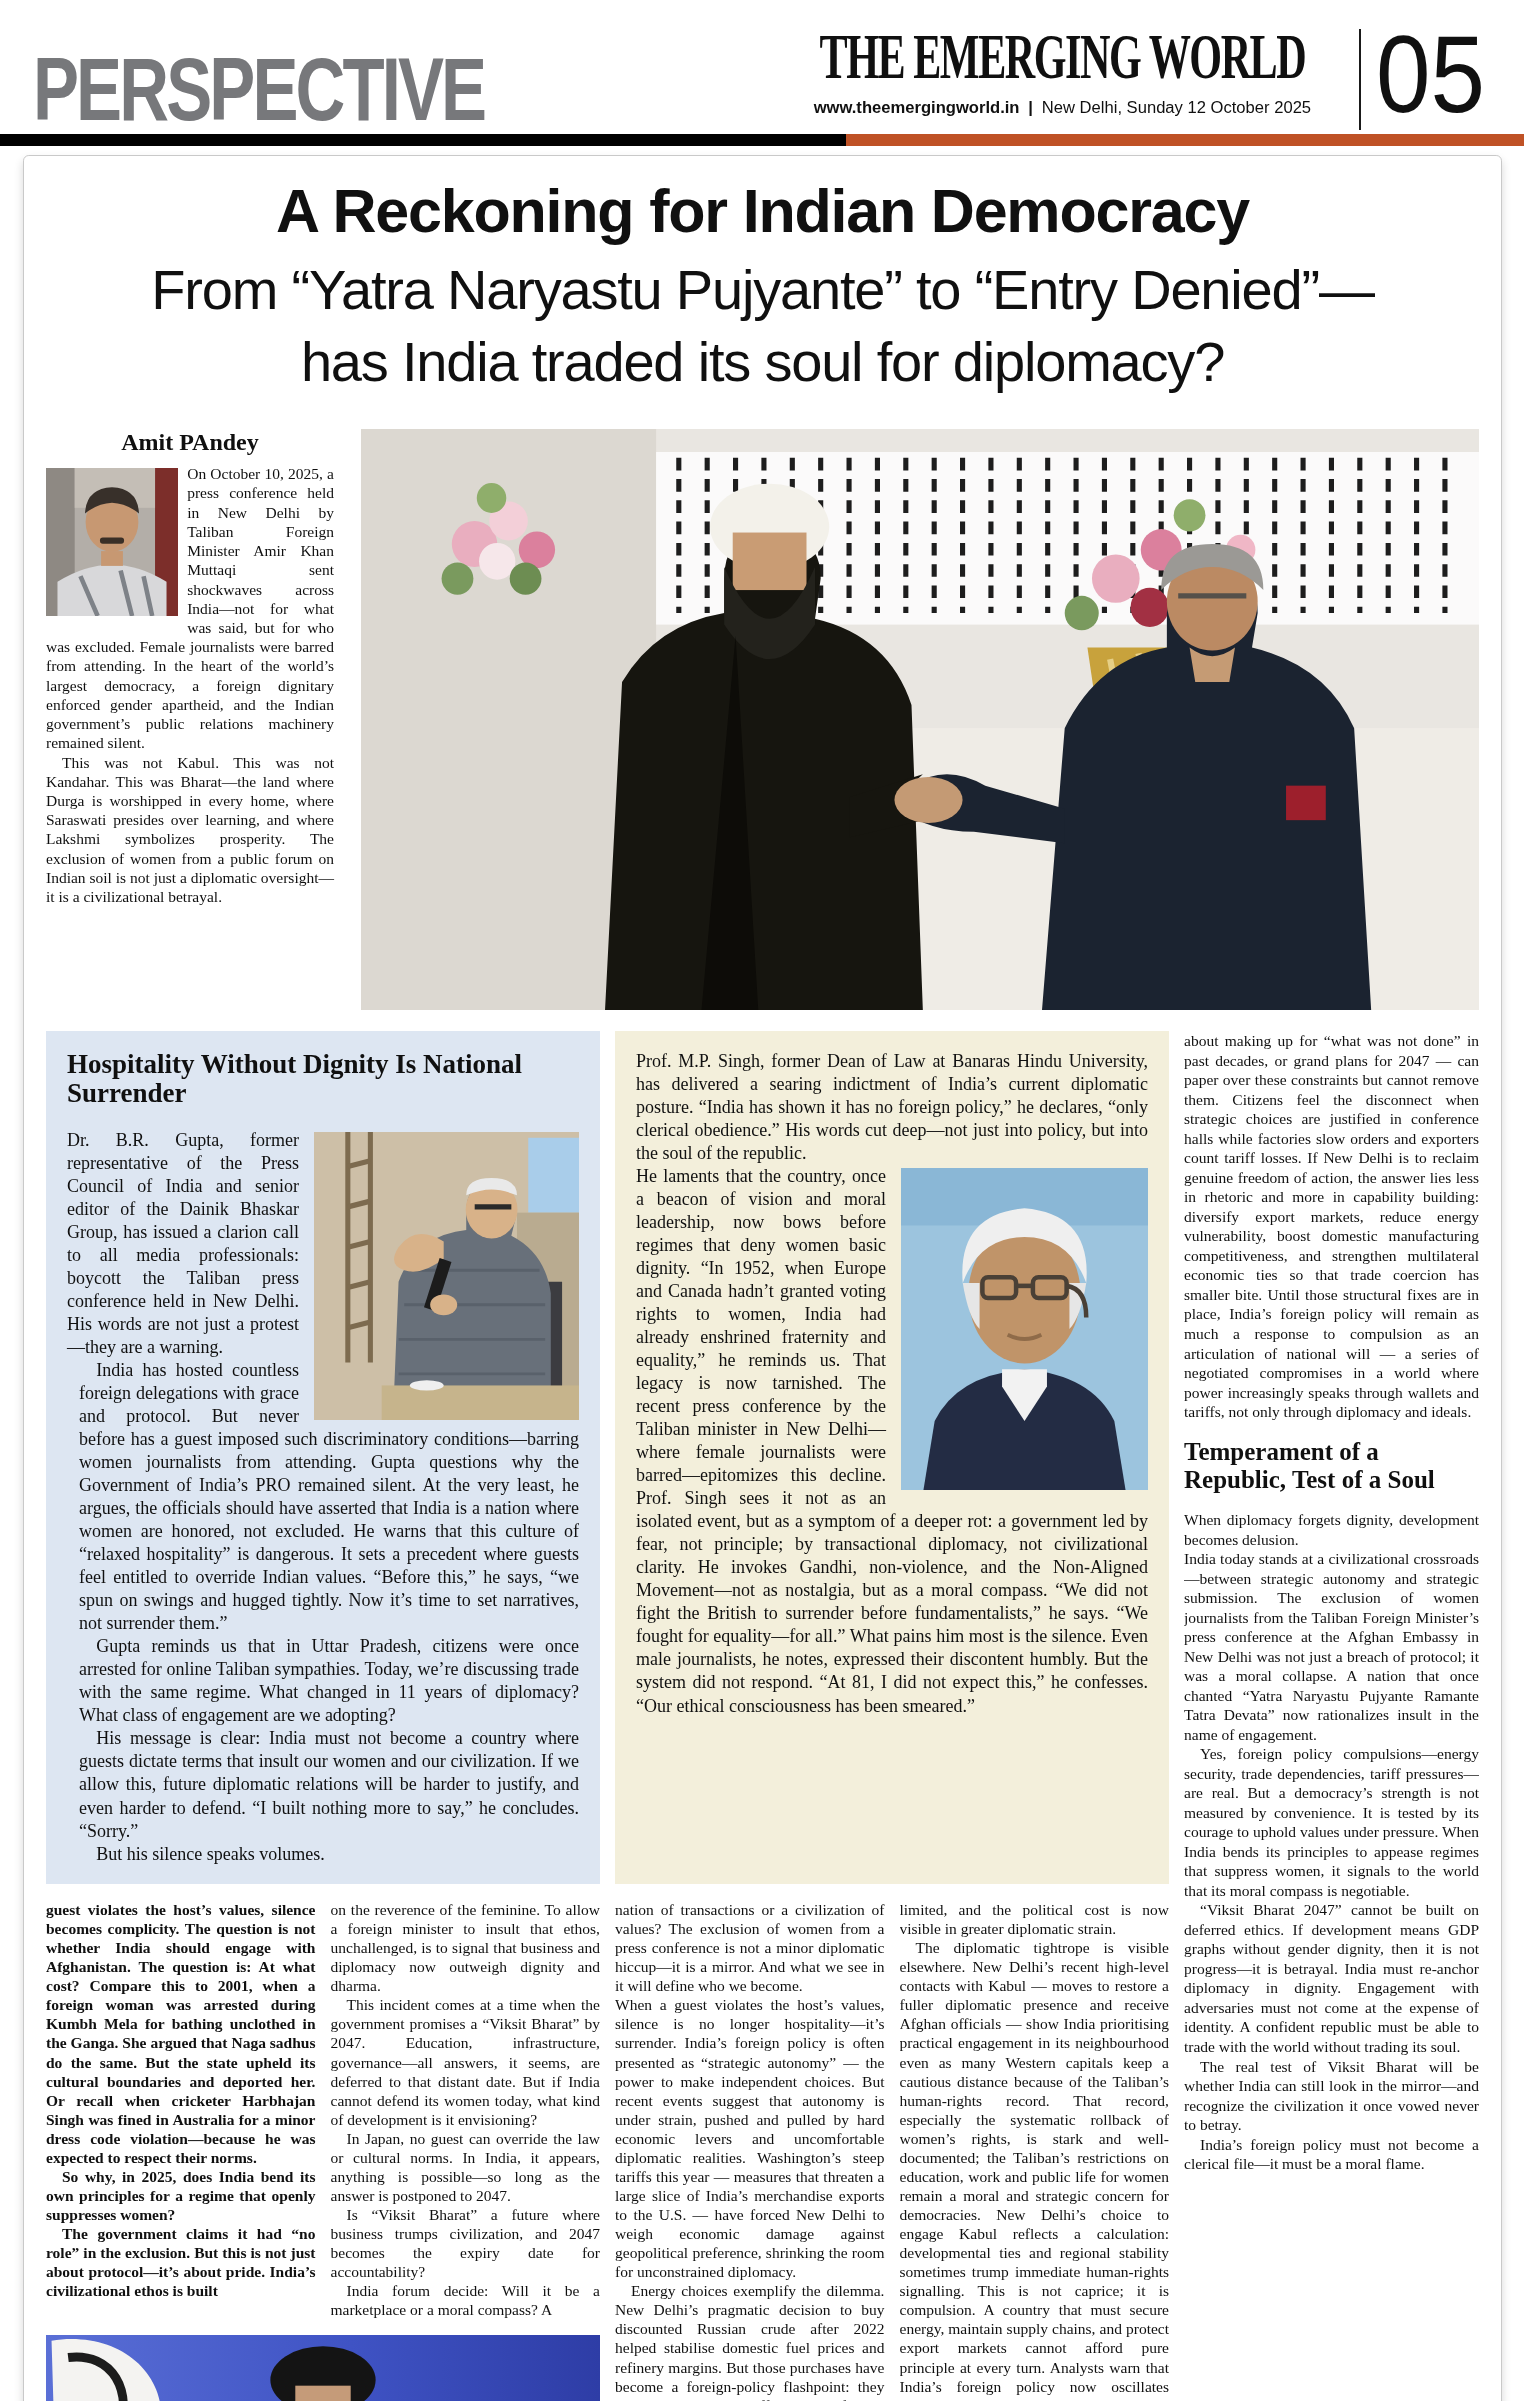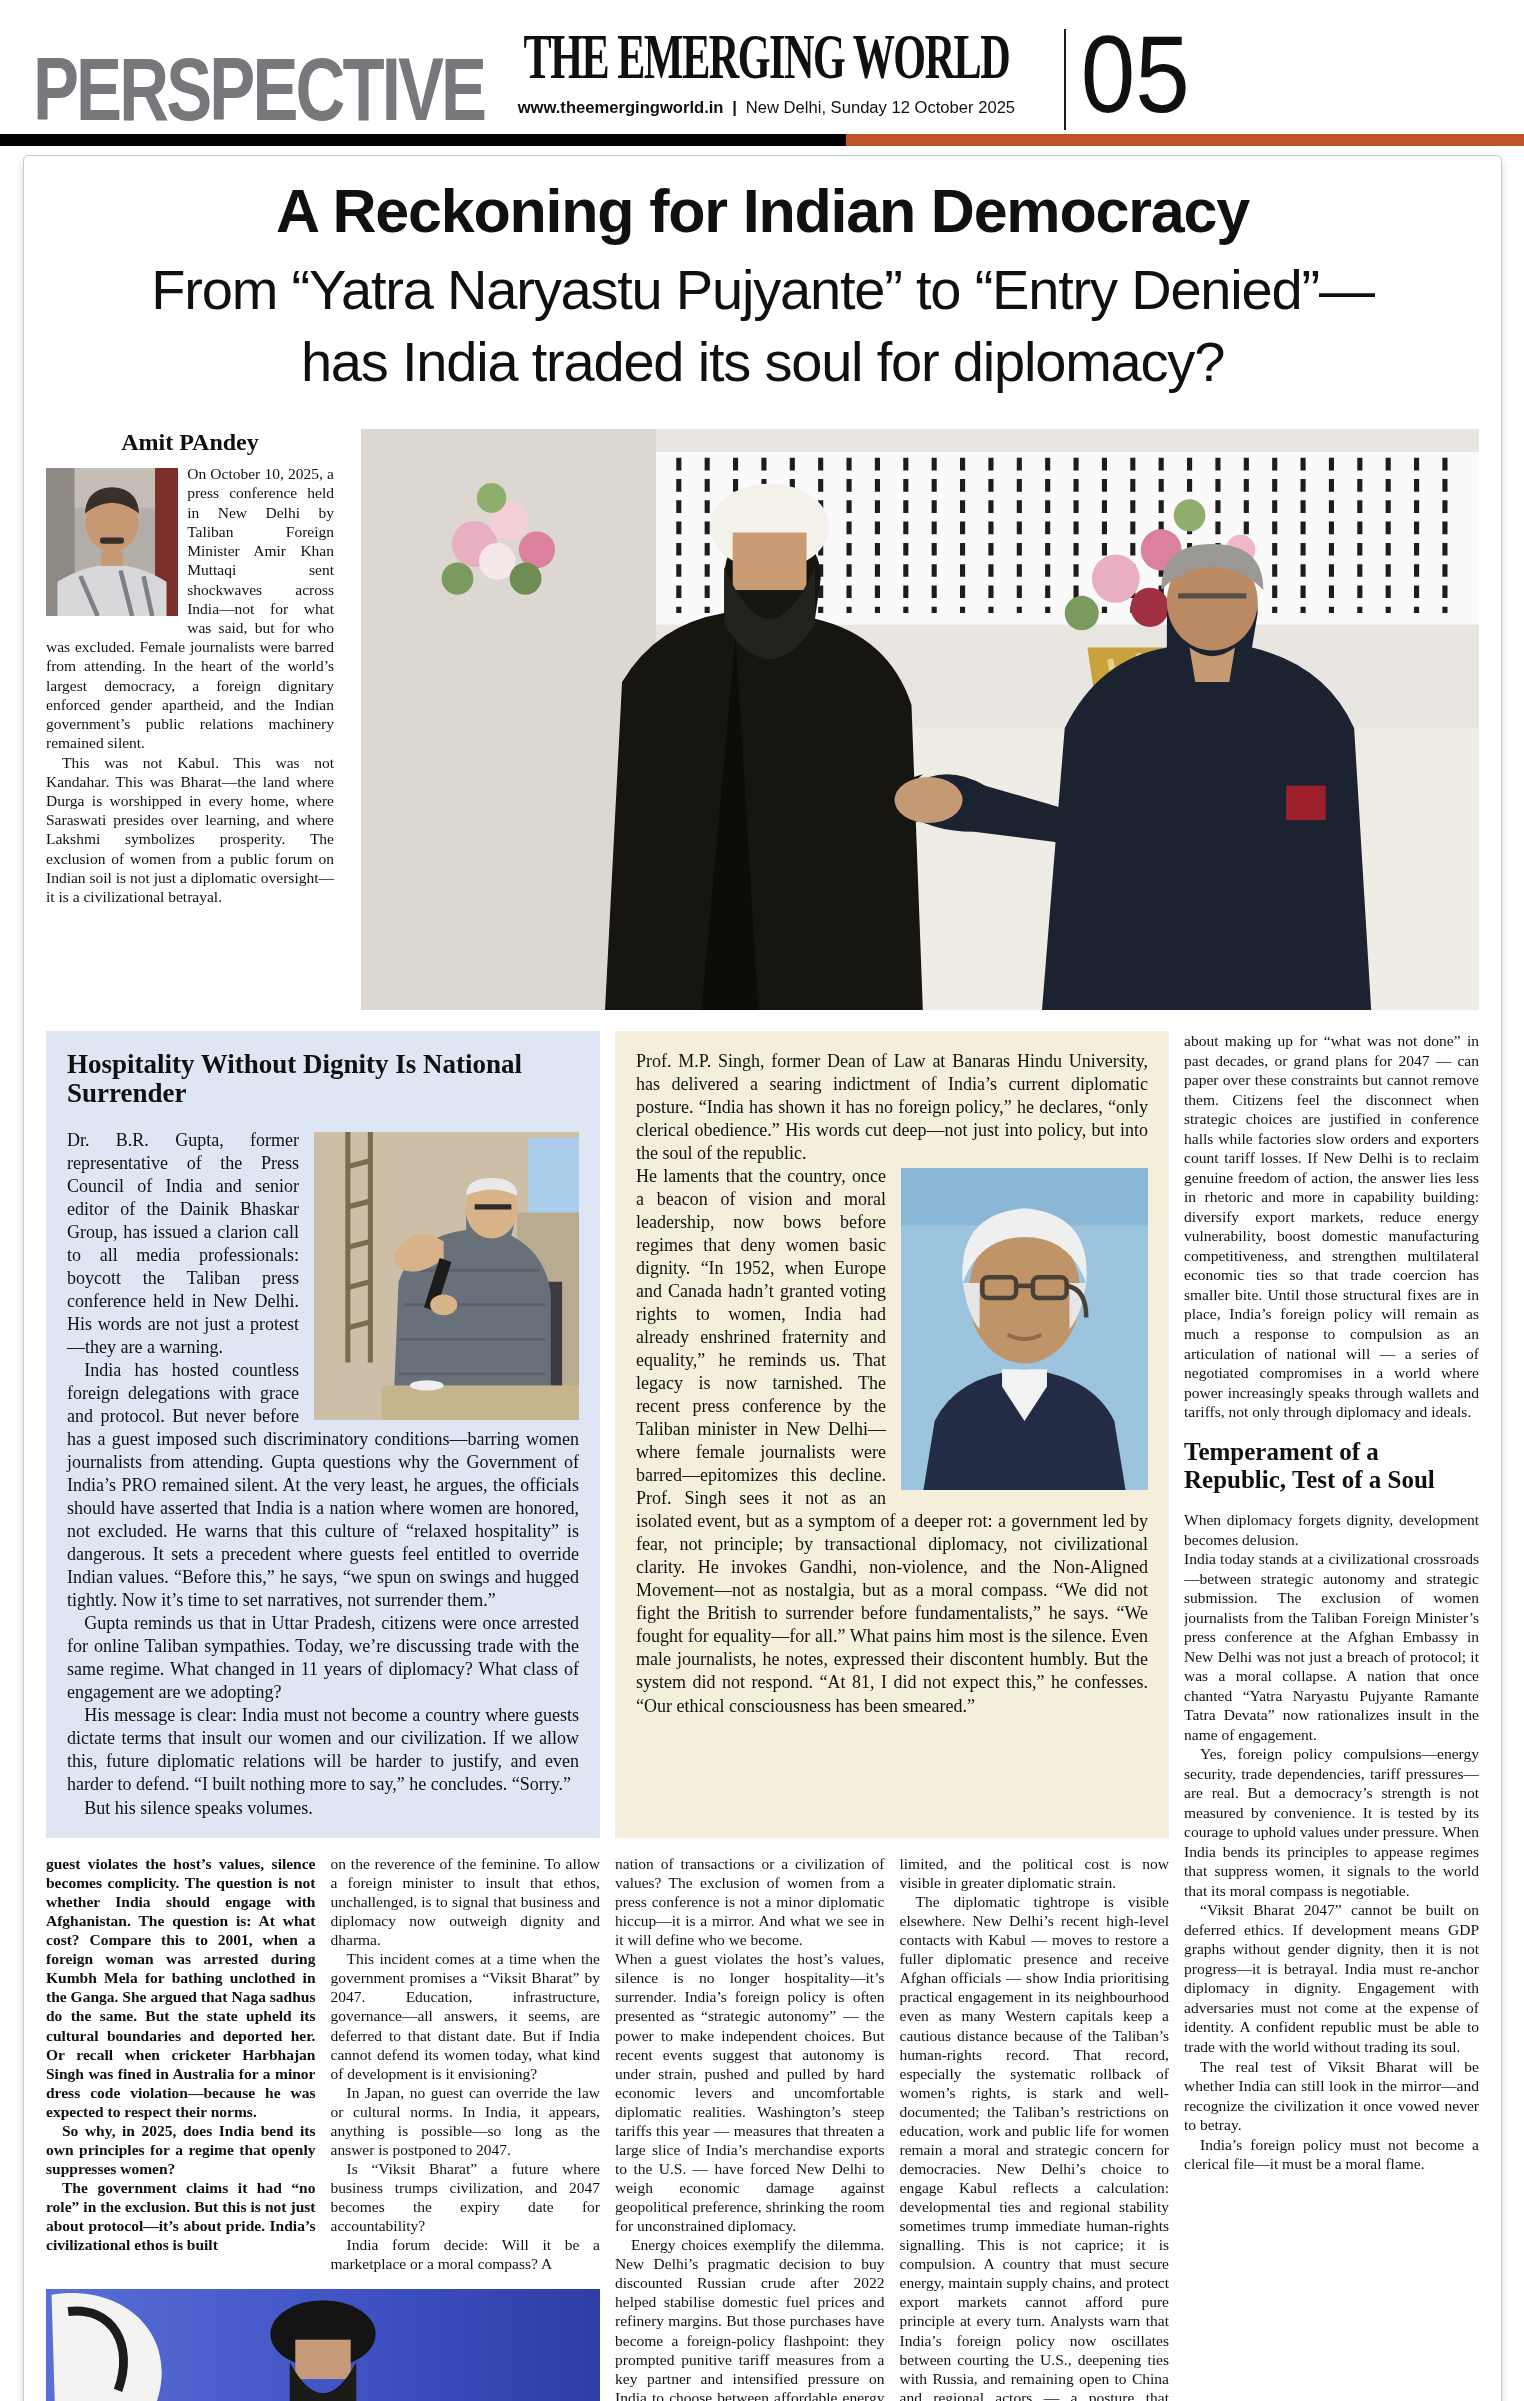--- a/index.html
+++ b/index.html
@@ -1,18 +1,18 @@
 <!DOCTYPE html>
 <html style="font-size:9.2px"><head>
 <meta charset="utf-8">
 <style>
   html,body{margin:0;padding:0;background:#ffffff;}
   body{width:1525px;font-family:"Liberation Serif",serif;color:#101010;}
   
-  .masthead{display:flex;align-items:flex-end;padding:15px 40px 3.5px 33px;height:115px;}
+  .masthead{display:flex;justify-content:space-between;align-items:flex-end;padding:15px 40px 3.5px 33px;height:115px;}
   .section-title{font-family:"Liberation Sans",sans-serif;font-weight:bold;font-size:69px;color:#77787b;letter-spacing:-2.9px;transform:scaleY(1.30);transform-origin:left bottom;line-height:.9;}
   .mast-right{display:flex;align-items:center;gap:15px;}
   .paper-block{text-align:center;}
   .paper-name{font-family:"Liberation Serif",serif;font-weight:bold;font-size:49px;letter-spacing:-1.7px;line-height:.95;transform:scale(.86,1.28);transform-origin:center bottom;white-space:nowrap;}
   .paper-info{margin-top:9.2px;font-family:"Liberation Sans",sans-serif;font-size:17.3px;display:flex;align-items:center;justify-content:center;gap:9.2px;transform:scaleX(.96);white-space:nowrap;}
   .paper-info .site{font-weight:bold;}
   .info-sep{font-weight:bold;}
   .mast-vr{width:1.7px;height:101px;background:#1a1a1a;}
   .page-num{font-family:"Liberation Sans",sans-serif;font-size:98px;line-height:.85;transform:scaleY(1.12);transform-origin:center bottom;}
   
@@ -30,21 +30,21 @@
   .lead-col p+p{text-indent:16px;}
   .main-photo{height:581px;overflow:hidden;}
   .main-photo svg,.author-photo svg,.inset-photo svg,.bottom-photo svg{display:block;width:100%;height:100%;}
   
   .lower{display:grid;grid-template-columns:repeat(4,1fr) 295px;grid-template-rows:auto auto 259px;gap:16px 15px;margin-top:21px;}
   .box{padding:18.4px 21px;min-height:587px;box-sizing:border-box;}
   .box-blue{grid-column:1/3;background:#dde6f2;}
   .box-cream{grid-column:3/5;background:#f3efdb;}
   .box h2{margin:0 0 19.6px;font-size:27px;font-weight:bold;line-height:1.1;}
   .box p{font-size:18px;line-height:1.28;text-align:justify;margin:0;}
-  .box p+p{text-indent:17.3px;}
+  .box p+p{text-indent:17.3px;margin-left:12px;}
   .inset-photo{float:right;margin:3.5px 0 5.8px 15px;}
   .gupta-photo{width:265px;height:288px;}
   .singh-photo{width:247px;height:322px;}
   .bcol{overflow:hidden;}
   .bcol p{font-size:15.5px;line-height:1.23;text-align:justify;margin:0;}
   .bcol p+p{text-indent:16px;}
   .bcol1{grid-column:1;grid-row:2;font-weight:bold;}
   .bcol2{grid-column:2;grid-row:2;}
   .bcol3{grid-column:3;grid-row:2/4;}
   .bcol4{grid-column:4;grid-row:2/4;}

